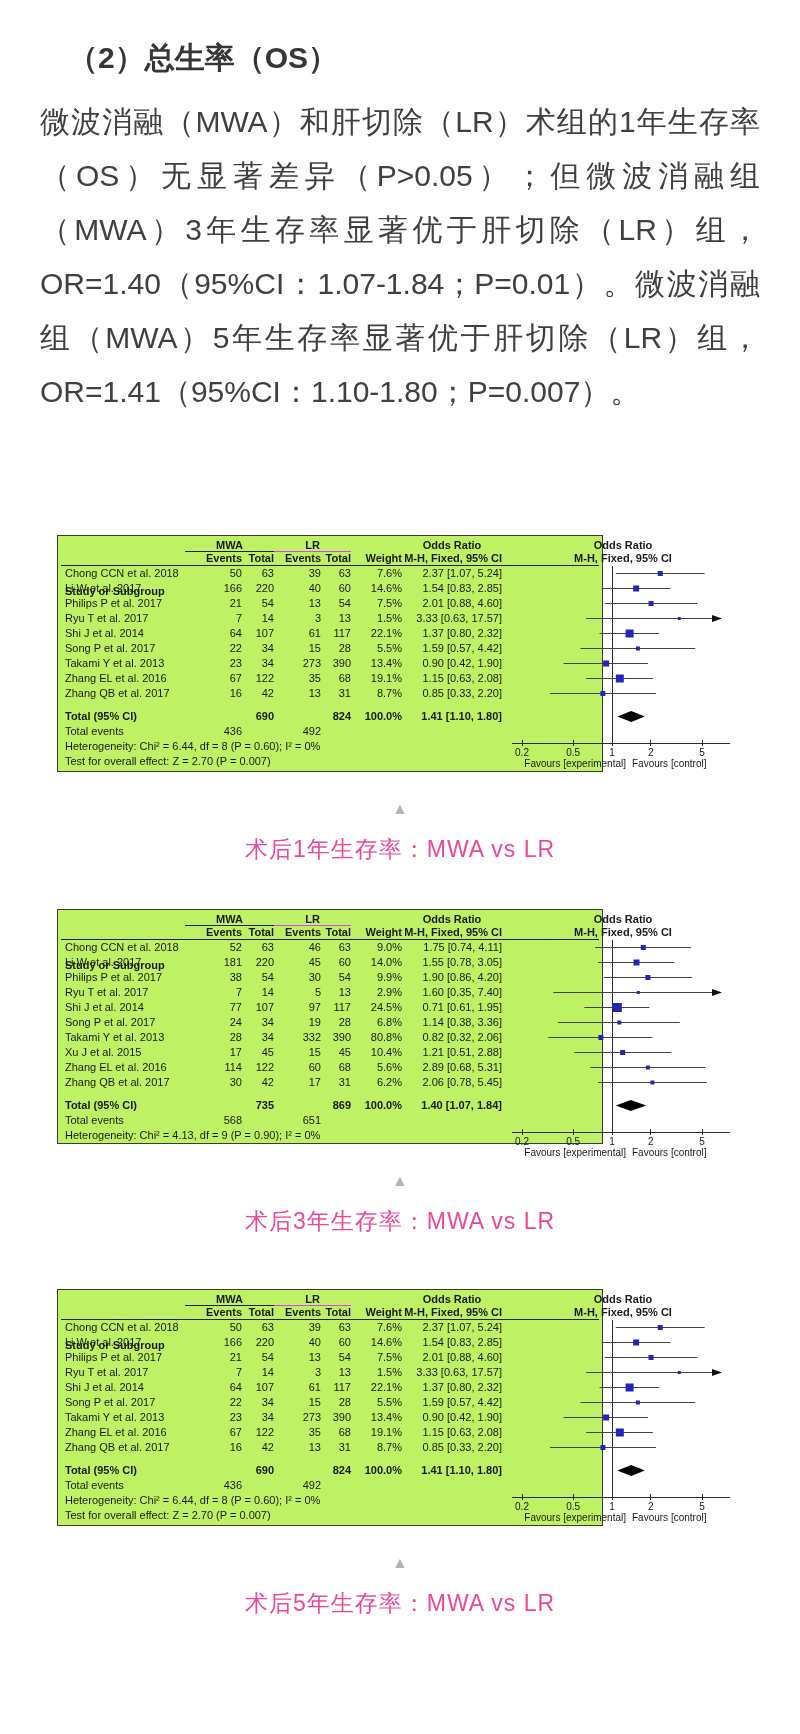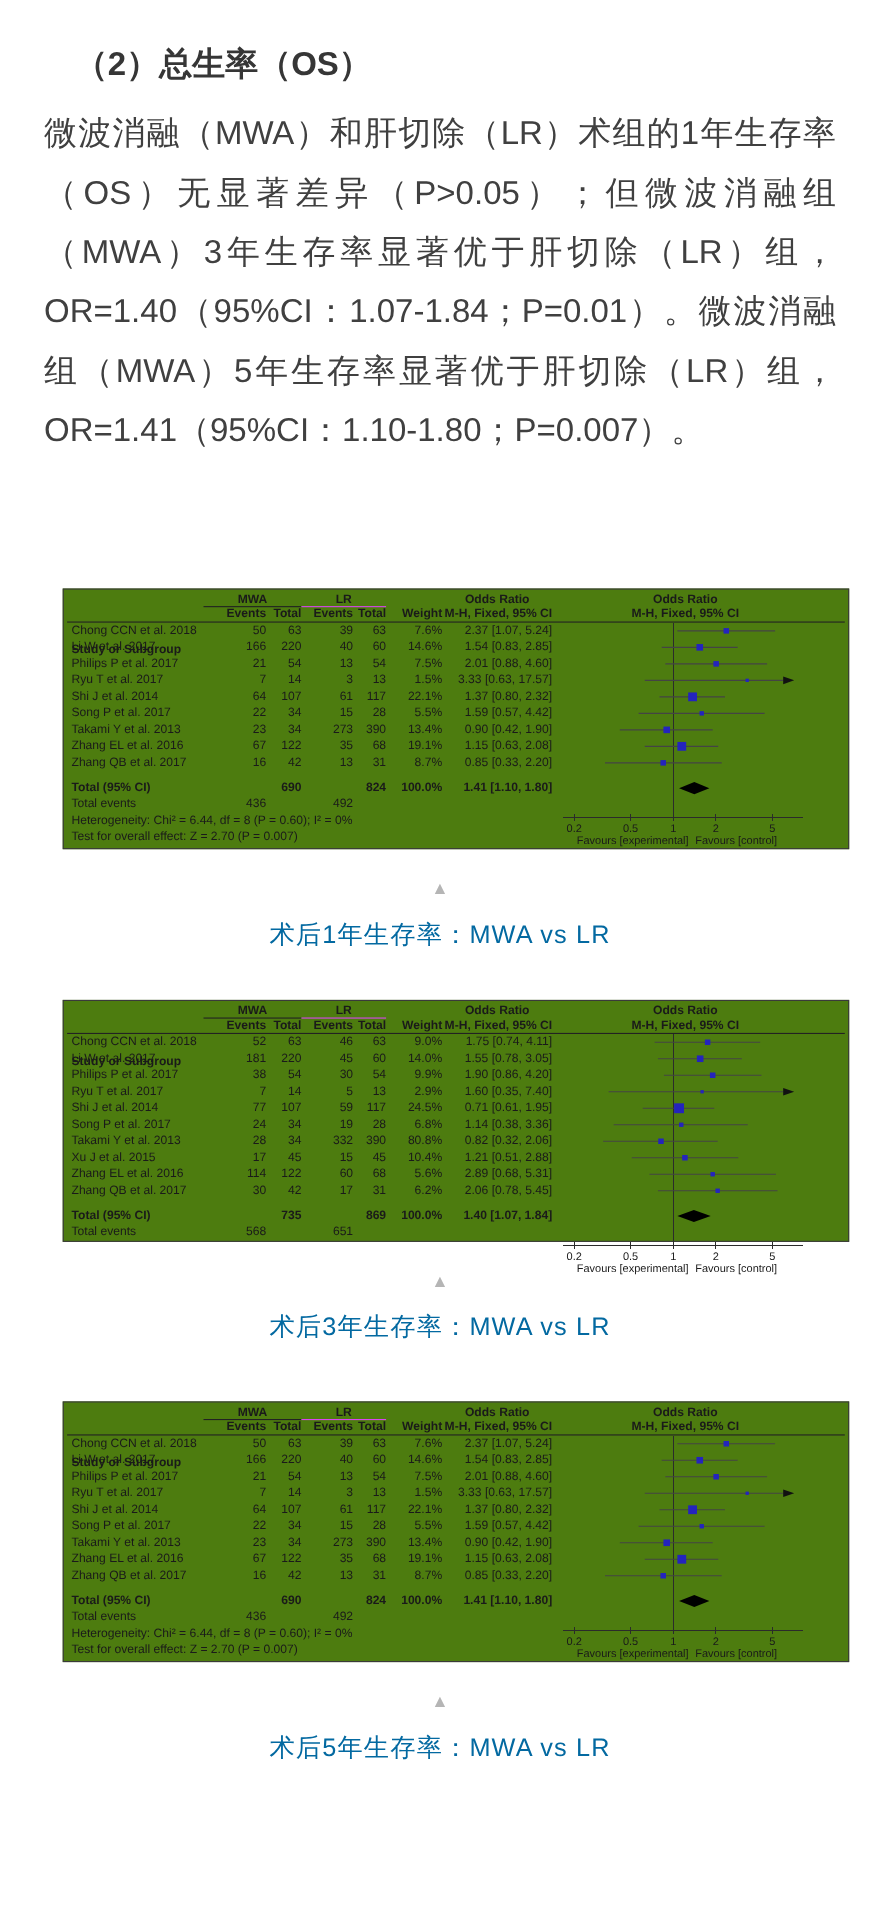--- a/index.html
+++ b/index.html
@@ -6,22 +6,22 @@
   html,body { width:800px; background:#ffffff; }
   body { font-family:"Liberation Sans","DejaVu Sans",sans-serif; color:#3d3d3d; padding-top:30px; padding-bottom:48px; }
   .doc-title { font-size:30px; font-weight:bold; color:#363636; padding:8px 68px 2px; }
   .doc-para { margin-top:14px; padding:0 40px; font-size:30px; line-height:54px; color:#404040; text-align:justify; }
 
   .fp-sec { margin-left:57px; }
   .fp-sec1 { margin-top:116px; }
   .fp-sec2 { margin-top:44px; }
   .fp-sec3 { margin-top:52px; }
 
-  .forest-box { position:relative; width:715px; border:1px solid #3a3a3a; padding:3px 3px 0 3px;
-                font-size:11px; color:#1a1a1a; background:#4d7c0f; }
+  .forest-box { position:relative; width:546px; border:1px solid #3a3a3a; padding:3px 3px 0 3px;
+                font-size:11px; color:#1a1a1a; background:#bef264; }
   .fp-grid { display:grid; grid-template-columns:124px 57px 32px 47px 30px 51px 100px 6px 230px; }
   .fp-grid > div:first-child { padding-left:4px; }
   .r { text-align:right; }
   .c { text-align:center; }
   .b { font-weight:bold; }
 
   .fp-head { display:grid; grid-template-columns:124px 57px 32px 47px 30px 51px 100px 6px 230px;
              grid-template-rows:13px 13px; border-bottom:1px solid #222; line-height:13px; }
   .hc-mwa  { grid-row:1; grid-column:2/4; border-bottom:1px solid #222; }
   .hc-lr   { grid-row:1; grid-column:4/6; border-bottom:1px solid #d946ef; }
@@ -36,21 +36,21 @@
   .fp-row, .fp-trow, .fp-erow { height:15px; line-height:15px; }
   .fp-spacer { height:8px; }
   .fp-line { height:15px; line-height:15px; padding-left:4px; }
   .fp-line-last { height:17px; }
   .gc2{grid-column:2} .gc3{grid-column:3} .gc4{grid-column:4} .gc5{grid-column:5} .gc6{grid-column:6} .gc7{grid-column:7}
 
   .fp-graph { position:absolute; left:450px; top:3px; }
   .fp-graph text { font:10px "Liberation Sans","DejaVu Sans",sans-serif; fill:#1a1a1a; }
 
   .sep { margin-top:28px; text-align:center; font-size:16px; line-height:18px; color:#b5b5b5; }
-  .caption { margin-top:16px; text-align:center; font-size:23px; font-weight:normal; color:#0369a1; letter-spacing:1px; }
+  .caption { margin-top:16px; text-align:center; font-size:23px; font-weight:normal; color:#ec4899; letter-spacing:1px; }
 </style>
 </head>
 <body>
 
 <h2 class="doc-title">（2）总生率（OS）</h2>
 <p class="doc-para">微波消融（MWA）和肝切除（LR）术组的1年生存率（OS）无显著差异（P&gt;0.05）；但微波消融组（MWA）3年生存率显著优于肝切除（LR）组，OR=1.40（95%CI：1.07-1.84；P=0.01）。微波消融组（MWA）5年生存率显著优于肝切除（LR）组，OR=1.41（95%CI：1.10-1.80；P=0.007）。</p>
 
 <section class="fp-sec fp-sec1">
   <div class="forest-box">
     <div class="fp-head">
@@ -256,21 +256,21 @@
           <div class="r">14</div>
           <div class="r">5</div>
           <div class="r">13</div>
           <div class="r">2.9%</div>
           <div class="r">1.60 [0.35, 7.40]</div>
         </div>
         <div class="fp-grid fp-row">
           <div>Shi J et al. 2014</div>
           <div class="r">77</div>
           <div class="r">107</div>
-          <div class="r">59</div>
+          <div class="r">97</div>
           <div class="r">117</div>
           <div class="r">24.5%</div>
           <div class="r">0.71 [0.61, 1.95]</div>
         </div>
         <div class="fp-grid fp-row">
           <div>Song P et al. 2017</div>
           <div class="r">24</div>
           <div class="r">34</div>
           <div class="r">19</div>
           <div class="r">28</div>
@@ -320,20 +320,21 @@
       <div class="gc3 r">735</div>
       <div class="gc5 r">869</div>
       <div class="gc6 r">100.0%</div>
       <div class="gc7 r">1.40 [1.07, 1.84]</div>
     </div>
     <div class="fp-grid fp-erow">
       <div>Total events</div>
       <div class="gc2 r">568</div>
       <div class="gc4 r">651</div>
     </div>
+    <div class="fp-line">Heterogeneity: Chi² = 4.13, df = 9 (P = 0.90); I² = 0%</div>
     <svg class="fp-graph" width="230" height="247" viewBox="0 0 230 247">
         <line x1="104" y1="27" x2="104" y2="219" stroke="#2b2b2b" stroke-width="1" shape-rendering="crispEdges"></line>
         <line x1="4" y1="219" x2="222" y2="219" stroke="#2b2b2b" stroke-width="1" shape-rendering="crispEdges"></line>
         <line x1="14" y1="216" x2="14" y2="222" stroke="#2b2b2b" stroke-width="1" shape-rendering="crispEdges"></line>
         <text x="14" y="232" text-anchor="middle">0.2</text>
         <line x1="65.23910977339463" y1="216" x2="65.23910977339463" y2="222" stroke="#2b2b2b" stroke-width="1" shape-rendering="crispEdges"></line>
         <text x="65.23910977339463" y="232" text-anchor="middle">0.5</text>
         <line x1="104" y1="216" x2="104" y2="222" stroke="#2b2b2b" stroke-width="1" shape-rendering="crispEdges"></line>
         <text x="104" y="232" text-anchor="middle">1</text>
         <line x1="142.76089022660537" y1="216" x2="142.76089022660537" y2="222" stroke="#2b2b2b" stroke-width="1" shape-rendering="crispEdges"></line>

